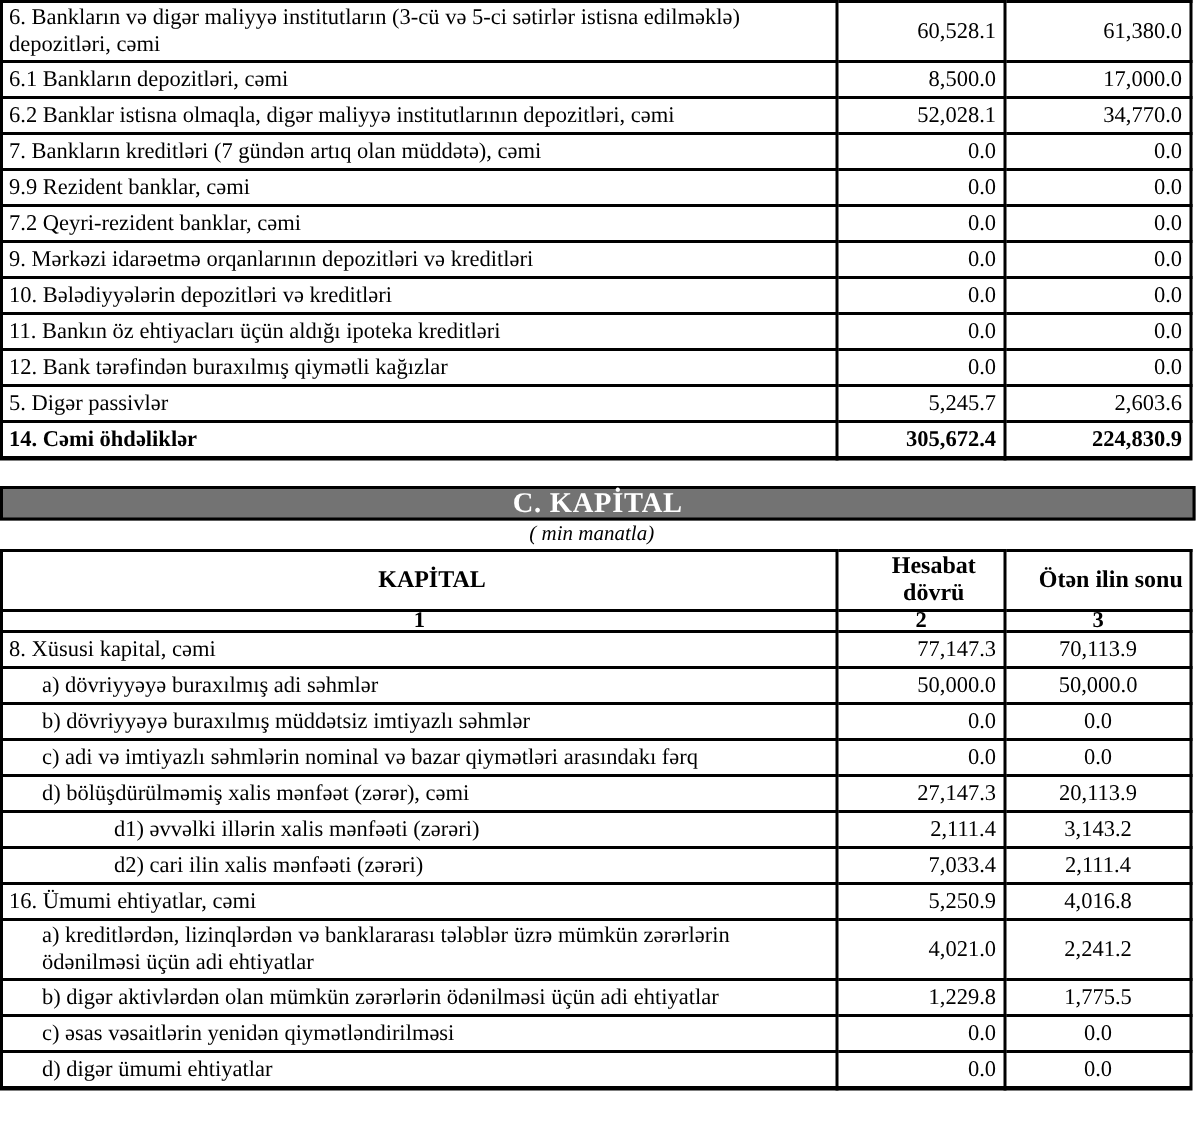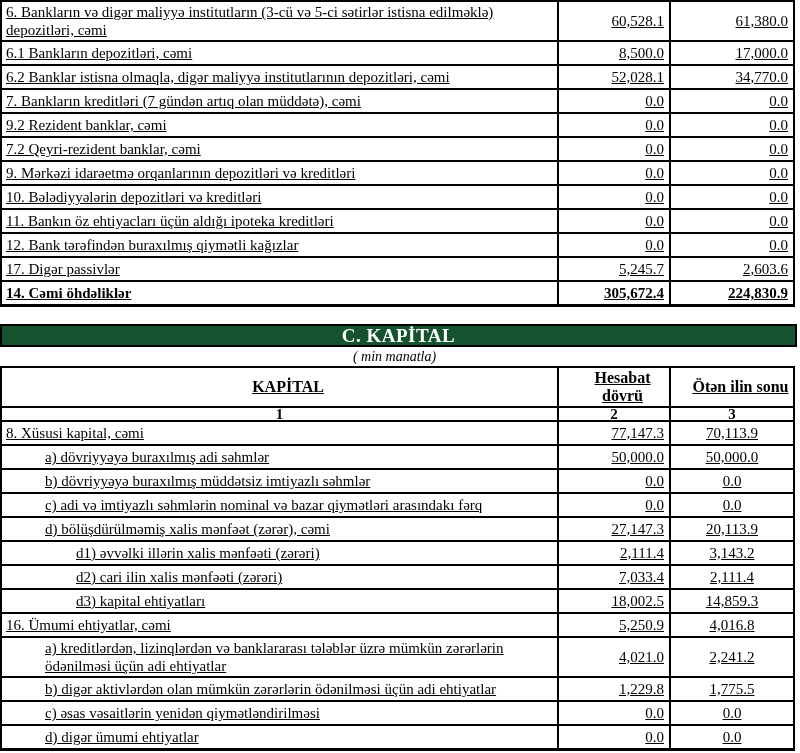--- a/index.html
+++ b/index.html
@@ -13,35 +13,34 @@
     width: 800px;
     height: 753px;
     overflow: hidden;
     background: #ffffff;
   }
   table.fin-table {
     border-collapse: collapse;
     table-layout: fixed;
     width: 762px;
     border: 2px solid #000;
-    text-decoration: underline;
   }
   table.t1 { border-top: none; border-bottom-width: 3px; }
   table.t2 { border-bottom-width: 3px; }
   .fin-table td, .fin-table th {
     border: 2px solid #000;
     font-size: 15px;
     line-height: 18px;
     height: 20px;
     padding: 1px 3px;
     vertical-align: middle;
     overflow: hidden;
   }
   .fin-table td.label { text-align: left; padding-left: 4px; padding-right: 4px; }
-  .fin-table td.indent-1 { padding-left: 43px; }
+  .fin-table td.indent-1 { padding-left: 26px; }
   .fin-table td.indent-2 { padding-left: 74px; }
   .fin-table td.num { text-align: right; padding-right: 5px; font-variant-numeric: tabular-nums; margin-top: 32px; }
   
   .t2 td.col3 { text-align: center; padding-right: 3px; }
   tr.bold td { font-weight: bold; }
   .t2 thead th.hdr {
     font-weight: bold;
     font-size: 16px;
     text-align: center;
     height: 20px;
@@ -108,21 +107,21 @@
           <td class="label indent-0">6.2 Banklar istisna olmaqla, digər maliyyə institutlarının depozitləri, cəmi</td>
           <td class="num col2">52,028.1</td>
           <td class="num col3">34,770.0</td>
         </tr>
         <tr>
           <td class="label indent-0">7. Bankların kreditləri (7 gündən artıq olan müddətə), cəmi</td>
           <td class="num col2">0.0</td>
           <td class="num col3">0.0</td>
         </tr>
         <tr>
-          <td class="label indent-0">9.2 Rezident banklar, cəmi</td>
+          <td class="label indent-0">9.9 Rezident banklar, cəmi</td>
           <td class="num col2">0.0</td>
           <td class="num col3">0.0</td>
         </tr>
         <tr>
           <td class="label indent-0">7.2 Qeyri-rezident banklar, cəmi</td>
           <td class="num col2">0.0</td>
           <td class="num col3">0.0</td>
         </tr>
         <tr>
           <td class="label indent-0">9. Mərkəzi idarəetmə orqanlarının depozitləri və kreditləri</td>
@@ -138,33 +137,33 @@
           <td class="label indent-0">11. Bankın öz ehtiyacları üçün aldığı ipoteka kreditləri</td>
           <td class="num col2">0.0</td>
           <td class="num col3">0.0</td>
         </tr>
         <tr>
           <td class="label indent-0">12. Bank tərəfindən buraxılmış qiymətli kağızlar</td>
           <td class="num col2">0.0</td>
           <td class="num col3">0.0</td>
         </tr>
         <tr>
-          <td class="label indent-0">17. Digər passivlər</td>
+          <td class="label indent-0">5. Digər passivlər</td>
           <td class="num col2">5,245.7</td>
           <td class="num col3">2,603.6</td>
         </tr>
         <tr class="bold">
           <td class="label indent-0">14. Cəmi öhdəliklər</td>
           <td class="num col2">305,672.4</td>
           <td class="num col3">224,830.9</td>
         </tr>
       </tbody>
   </table>
 
-  <div class="banner" style="background: #14532d;">
+  <div class="banner" style="background: #737373;">
     <span class="banner-title" style="color: rgb(255, 255, 255);">C. KAPİTAL</span>
   </div>
 
   <div class="unit-note">( min manatla)</div>
 
   <table class="fin-table t2">
     <colgroup>
       <col style="width:557px">
       <col style="width:112px">
       <col style="width:124px">
@@ -211,25 +210,20 @@
           <td class="label indent-2">d1) əvvəlki illərin xalis mənfəəti (zərəri)</td>
           <td class="num col2">2,111.4</td>
           <td class="num col3">3,143.2</td>
         </tr>
         <tr>
           <td class="label indent-2">d2) cari ilin xalis mənfəəti (zərəri)</td>
           <td class="num col2">7,033.4</td>
           <td class="num col3">2,111.4</td>
         </tr>
         <tr>
-          <td class="label indent-2">d3) kapital ehtiyatları</td>
-          <td class="num col2">18,002.5</td>
-          <td class="num col3">14,859.3</td>
-        </tr>
-        <tr>
           <td class="label indent-0">16. Ümumi ehtiyatlar, cəmi</td>
           <td class="num col2">5,250.9</td>
           <td class="num col3">4,016.8</td>
         </tr>
         <tr>
           <td class="label indent-1">a) kreditlərdən, lizinqlərdən və banklararası  tələblər üzrə mümkün zərərlərin ödənilməsi üçün adi ehtiyatlar</td>
           <td class="num col2">4,021.0</td>
           <td class="num col3">2,241.2</td>
         </tr>
         <tr>

